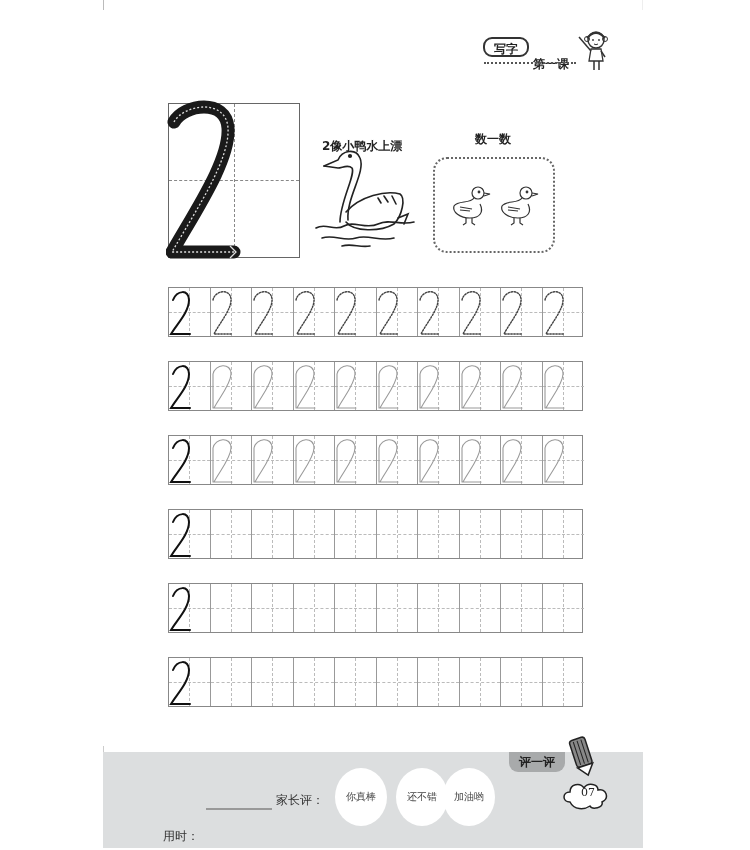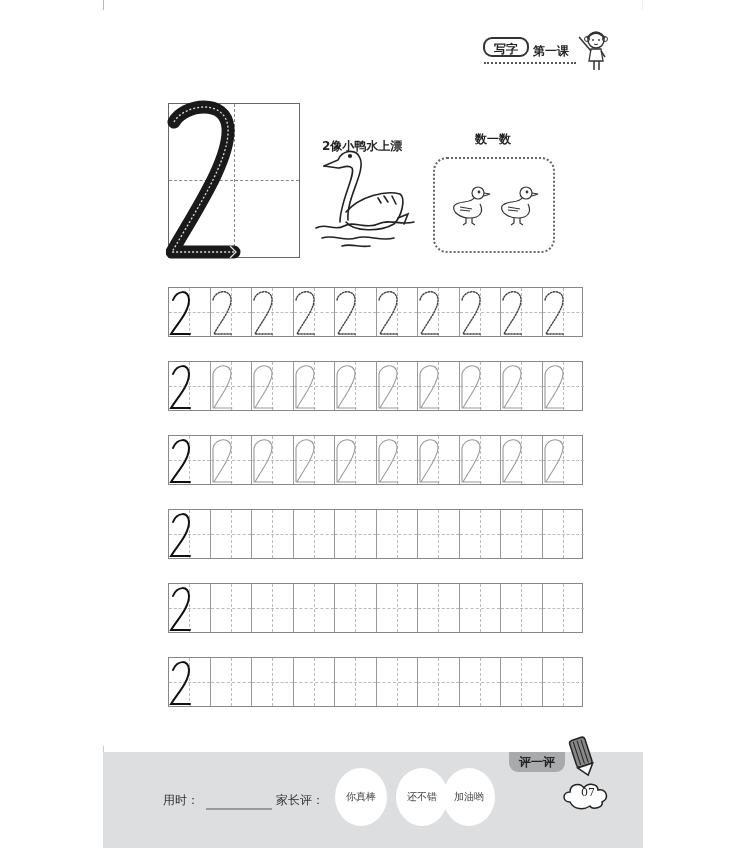--- a/index.html
+++ b/index.html
@@ -5,21 +5,21 @@
   html, body { margin:0; padding:0; }
   body { width:750px; height:850px; background:#ffffff; position:relative; overflow:hidden;
          font-family:"DejaVu Sans", sans-serif; color:#222; }
   .abs { position:absolute; }
   .edge-left { left:103px; top:0; width:1px; height:10px; background:#bbb; }
   .edge-right { left:642px; top:0; width:1px; height:10px; background:#eee; }
 
   
   .lesson-pill { left:483px; top:37px; width:46px; height:20px; border:2px solid #333; border-radius:9px;
                  font-size:12px; font-weight:bold; text-align:center; line-height:20px; box-sizing:border-box; }
-  .lesson-title { left:533px; top:43px; font-size:12px; font-weight:bold; letter-spacing:0px; }
+  .lesson-title { left:533px; top:56px; font-size:12px; font-weight:bold; letter-spacing:0px; }
   .lesson-dots { left:484px; top:62px; width:92px; height:0; border-top:2px dotted #555; }
   .girl { left:572px; top:26px; width:40px; height:48px; }
 
   
   .demo-box { left:168px; top:103px; width:132px; height:155px; border:1px solid #666; box-sizing:border-box; }
   .demo-v { left:234px; top:104px; width:0; height:153px; border-left:1px dashed #888; }
   .demo-h { left:169px; top:180px; width:130px; height:0; border-top:1px dashed #888; }
   .demo-two { left:166px; top:100px; width:80px; height:160px; }
 
   .title { left:322px; top:106px; font-size:12px; font-weight:bold;margin-top:32px; }
@@ -33,21 +33,21 @@
   .row { position:absolute; left:168px; width:415px; height:50px; border:1px solid #888; box-sizing:border-box; }
   .cell { position:absolute; top:0; width:41.5px; height:48px; box-sizing:border-box; border-right:1px solid #999; }
   .cell:last-child { border-right:none; }
   .cell .mv { position:absolute; left:50%; top:0; height:100%; border-left:1px dashed #bbb; }
   .cell .mh { position:absolute; left:0; top:50%; width:100%; border-top:1px dashed #bbb; }
   .cell svg { position:absolute; left:0; top:0; }
 
   
   .band { left:103px; top:752px; width:540px; height:96px; background:#dcdedf; }
   .band-topline { left:103px; top:746px; width:1px; height:6px; background:#ccc; }
-  .time-label { left:163px; top:792px; font-size:12px; color:#333;text-align:right; }
+  .time-label { left:163px; top:828px; font-size:12px; color:#333;text-align:right; }
   .time-line { left:206px; top:808px; width:66px; height:0; border-top:2px solid #999; }
   .parent-label { left:276px; top:792px; font-size:12px; color:#333; }
   .eval-btn { width:52px; height:58px; border-radius:50%; background:#fff; font-size:10px; color:#444;
               text-align:center; line-height:58px; }
   .eval-tag { left:509px; top:752px; width:56px; height:20px; background:#a8aaab; border-radius:0 0 9px 9px;
               font-size:12px; font-weight:bold; color:#222; text-align:center; line-height:20px; }
   .pencil { left:568px; top:736px; width:28px; height:42px; }
   .cloud { left:562px; top:780px; width:52px; height:30px; }
   .page-num { left:562px; top:786px; width:52px; text-align:center; font-family:"DejaVu Serif", serif; font-size:11px; }
 </style>

